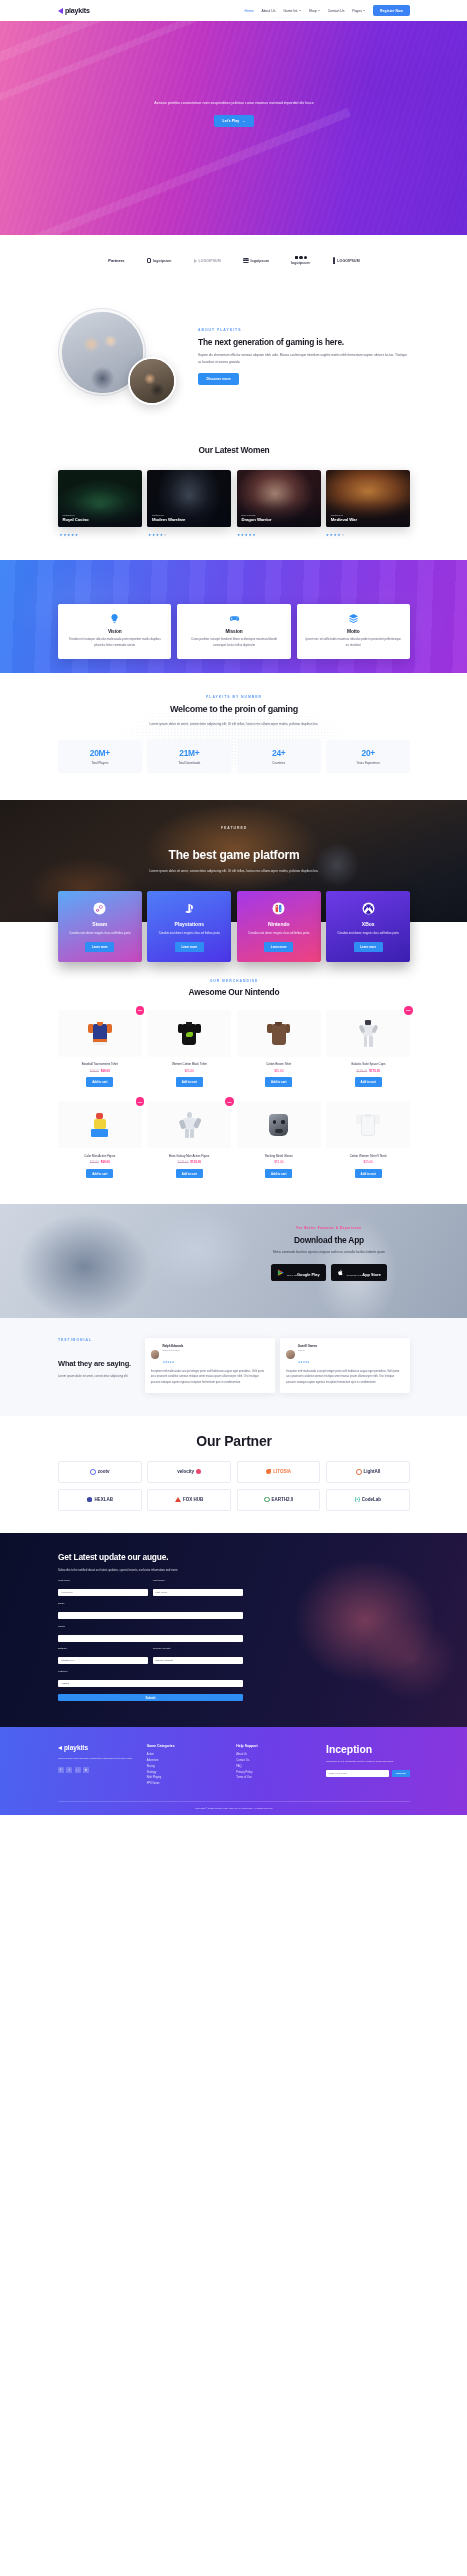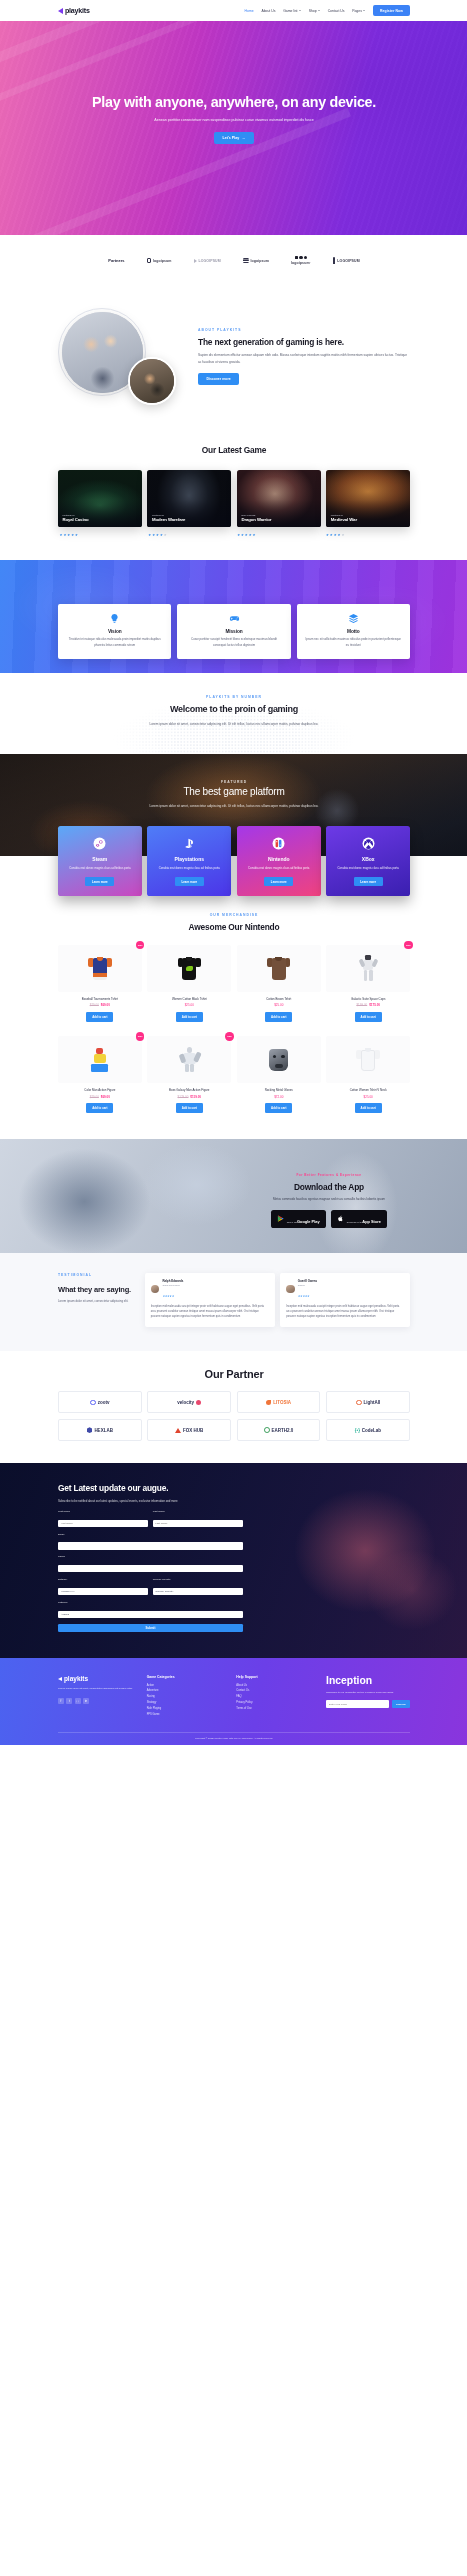--- a/index.html
+++ b/index.html
@@ -126,21 +126,21 @@
   
   .platform{position:relative;padding:26px 0 0;min-height:117px;
     background:linear-gradient(160deg,#2a2018,#4a3626 35%,#20242e 75%,#11131b);}
   .platform:before{content:"";position:absolute;inset:0;
     background:radial-gradient(ellipse 130px 65px at 50% 30%,rgba(230,140,60,.38),transparent 68%),
                radial-gradient(ellipse 78px 45px at 18% 55%,rgba(200,110,50,.25),transparent 70%),
                radial-gradient(circle 32px at 72% 40%,rgba(90,95,110,.55),transparent 70%),
                linear-gradient(180deg,rgba(10,12,20,.35),rgba(10,12,20,.6));}
   .platform-in{position:relative;z-index:2;text-align:center;padding:0 84px;}
   .platform .eyebrow{color:rgba(255,255,255,.8);}
-  .platform h2{color:#fff;font-size:10px;font-weight:400;margin-top:2px;letter-spacing:-0.2px;}
+  .platform h2{color:#fff;font-size:12px;font-weight:700;margin-top:18px;letter-spacing:-0.2px;}
   .platform p{color:rgba(255,255,255,.82);font-size:3.2px;line-height:1.95;margin-top:5.8px;}
   .pfwrap{position:relative;z-index:3;display:flex;gap:5.8px;padding:17px 58px 0;}
   .pfcard{flex:1;border-radius:2.6px;padding:11px 6.5px 9.7px;text-align:center;color:#fff;box-shadow:0 5.2px 13px rgba(0,0,0,.3);}
   .pf1{background:linear-gradient(160deg,#5aa9f8,#ca47bf);}
   .pf2{background:linear-gradient(160deg,#4f7df7,#4b35e8);}
   .pf3{background:linear-gradient(160deg,#a438e8,#f0427f);}
   .pf4{background:linear-gradient(160deg,#6d3ae6,#3a1fb0);}
   .pfic{width:13px;height:13px;margin:0 auto 5.8px;}
   .pfcard h3{font-size:5px;font-weight:700;}
   .pfcard p{font-size:2.8px;line-height:1.85;margin-top:3.9px;color:rgba(255,255,255,.88);}
@@ -170,48 +170,48 @@
   .shirt .sl.l{left:0;}.shirt .sl.r{right:0;}
   .shirt .nk{position:absolute;left:8.4px;top:1.9px;width:6.5px;height:3.9px;border-radius:0 0 5.2px 5.2px;}
 
   
   .dlapp{position:relative;height:114px;overflow:hidden;background:linear-gradient(120deg,#d8dde6,#b9c2cf 40%,#96a2b4);}
   .dlapp:before{content:"";position:absolute;inset:0;
     background:radial-gradient(ellipse 97px 78px at 18% 55%,rgba(60,80,110,.55),transparent 68%),
                radial-gradient(ellipse 78px 58px at 42% 40%,rgba(200,210,225,.75),transparent 70%),
                radial-gradient(ellipse 58px 78px at 76% 60%,rgba(235,238,244,.55),transparent 72%),
                linear-gradient(120deg,#cfd6e1,#9aa6b8);}
-  .dl-in{position:absolute;right:58px;top:34px;width:162px;text-align:center;z-index:3;}
+  .dl-in{position:absolute;right:58px;top:22px;width:162px;text-align:center;z-index:3;}
   .dl-eye{color:#ff3d8b;font-size:3.1px;font-weight:700;letter-spacing:0.5px;}
   .dl-in h2{font-size:8.4px;font-weight:700;margin-top:4.5px;color:#14141f;letter-spacing:-0.2px;}
   .dl-in p{font-size:3px;line-height:1.95;color:#3e4355;margin-top:5.2px;}
   .stores{display:flex;gap:4.5px;justify-content:center;margin-top:7.8px;}
   .store{display:flex;align-items:center;gap:2.6px;background:#0d0d14;color:#fff;border-radius:2.6px;padding:3.2px 6.5px;}
   .store .t1{font-size:2.1px;color:#cfcfd8;line-height:1;}
   .store .t2{font-size:3.9px;font-weight:700;line-height:1.15;}
 
   
   .testi{display:flex;gap:9px;padding:19.5px 58px 23.4px;background:#f7f8fb;align-items:flex-start;}
   .testi-left{width:78px;flex:0 0 78px;}
   .testi-left .eyebrow{color:#5b9bf3;}
-  .testi-left h2{font-size:7.5px;font-weight:700;line-height:1.25;margin-top:8px;letter-spacing:-0.2px;}
+  .testi-left h2{font-size:7.5px;font-weight:700;line-height:1.25;margin-top:17px;letter-spacing:-0.2px;}
   .testi-left p{font-size:2.9px;line-height:1.95;color:#61657a;margin-top:5.2px;}
   .tcards{display:flex;gap:5.8px;flex:1;}
   .tcard{flex:1;background:#fff;border-radius:1.9px;padding:6.5px 5.8px 7.8px;box-shadow:0 1.9px 7.8px rgba(20,20,50,.07);}
   .thead{display:flex;align-items:center;gap:3.2px;}
   .av{width:8.4px;height:8.4px;border-radius:50%;background:linear-gradient(150deg,#c9ac96,#7d6352);flex:0 0 8.4px;}
   .tname{font-size:2.9px;font-weight:700;color:#1d1f2e;}
   .trole{font-size:2.3px;color:#8b8fa2;margin-top:0.6px;}
   .tstars{margin-top:2.6px;}
   .tstars .st{font-size:2.6px;}
   .tcard p{font-size:2.7px;line-height:1.95;color:#61657a;margin-top:4.5px;}
 
   
   .partner2{padding:17px 58px 22px;text-align:center;background:#fff;}
-  .partner2 h2{font-size:11px;font-weight:700;letter-spacing:-0.2px;}
+  .partner2 h2{font-size:14px;font-weight:700;letter-spacing:-0.2px;}
   .pgrid{display:flex;flex-wrap:wrap;gap:5.8px;margin-top:11.7px;}
   .pbox{width:calc(25% - 4.4px);height:22px;border:0.6px solid #e9ecf2;border-radius:1.9px;display:flex;align-items:center;justify-content:center;gap:1.9px;font-size:4.5px;font-weight:700;}
 
   
   .news{position:relative;padding:19.5px 58px 26px;overflow:hidden;background:linear-gradient(110deg,#0d1030,#151a4a 45%,#241a4e 75%,#3a1b48);}
   .news:before{content:"";position:absolute;inset:0;
     background:radial-gradient(ellipse 104px 91px at 78% 45%,rgba(190,90,110,.55),transparent 68%),
                radial-gradient(ellipse 65px 58px at 88% 65%,rgba(120,60,90,.5),transparent 70%),
                linear-gradient(110deg,rgba(10,14,42,.85),rgba(30,20,60,.6));}
   .news-in{position:relative;z-index:2;width:185px;}
@@ -278,21 +278,20 @@
     <a class="btn-register">Register Now</a>
   </div>
 </div>
 
 <div class="hero">
   <div class="hero-img"></div>
   <div class="hero-streak" style="left:-26px;top:-19.5px;width:299px;height:10.4px;"></div>
   <div class="hero-streak" style="left:-39px;top:19.5px;width:338px;height:6.5px;"></div>
   <div class="hero-streak" style="left:-39px;top:162px;width:403px;height:9px;"></div>
   <div class="hero-inner">
-    <h1>Play with anyone, anywhere, on any device.</h1>
     <p>Aenean porttitor consectetuer nam suspendisse pulvinar curae vivamus euismod imperdiet dis fusce</p>
     <a class="hero-btn">
       <span>Let's Play</span>
       <span>→</span>
     </a>
   </div>
 </div>
 
 <div class="partners">
   <div class="partners-label">Partners</div>
@@ -330,21 +329,21 @@
   </div>
   <div class="about-text">
     <div class="eyebrow">ABOUT PLAYKITS</div>
     <h2>The next generation of gaming is here.</h2>
     <p>Sapien dis elementum efficitur aenean aliquam nibh odio. Massa scelerisque interdum sagittis mattis nibh fermentum sapien ultrices luctus. Tristique ac faucibus ut viverra gravida.</p>
     <a class="btn-blue">Discover more</a>
   </div>
 </div>
 
 <div class="games">
-  <h2 class="sec-title">Our Latest Game</h2>
+  <h2 class="sec-title">Our Latest Women</h2>
   <div class="games-grid">
     <div class="gcard g1">
         <div class="shade"></div>
         <div class="cap">
           <div class="cat">Multiplayer</div>
           <div class="nm">Royal Casino</div>
         </div>
       </div>
     <div class="gcard g2">
         <div class="shade"></div>
@@ -432,20 +431,38 @@
   </div>
   <div style="height:14.3px;"></div>
 </div>
 
 <div class="numbers">
   <div class="dotmap"></div>
   <div class="numbers-in">
     <div class="eyebrow">PLAYKITS BY NUMBER</div>
     <h2>Welcome to the proin of gaming</h2>
     <p>Lorem ipsum dolor sit amet, consectetur adipiscing elit. Ut elit tellus, luctus nec ullamcorper mattis, pulvinar dapibus leo.</p>
+    <div class="stats">
+      <div class="stat">
+          <div class="v">20M+</div>
+          <div class="l">Total Players</div>
+        </div>
+      <div class="stat">
+          <div class="v">21M+</div>
+          <div class="l">Total Downloads</div>
+        </div>
+      <div class="stat">
+          <div class="v">24+</div>
+          <div class="l">Countries</div>
+        </div>
+      <div class="stat">
+          <div class="v">20+</div>
+          <div class="l">Years Experience</div>
+        </div>
+    </div>
   </div>
 </div>
 
 <div class="platform">
   <div class="pf-white"></div>
   <div class="platform-in">
     <div class="eyebrow">FEATURED</div>
     <h2>The best game platform</h2>
     <p>Lorem ipsum dolor sit amet, consectetur adipiscing elit. Ut elit tellus, luctus nec ullamcorper mattis, pulvinar dapibus leo.</p>
   </div>

